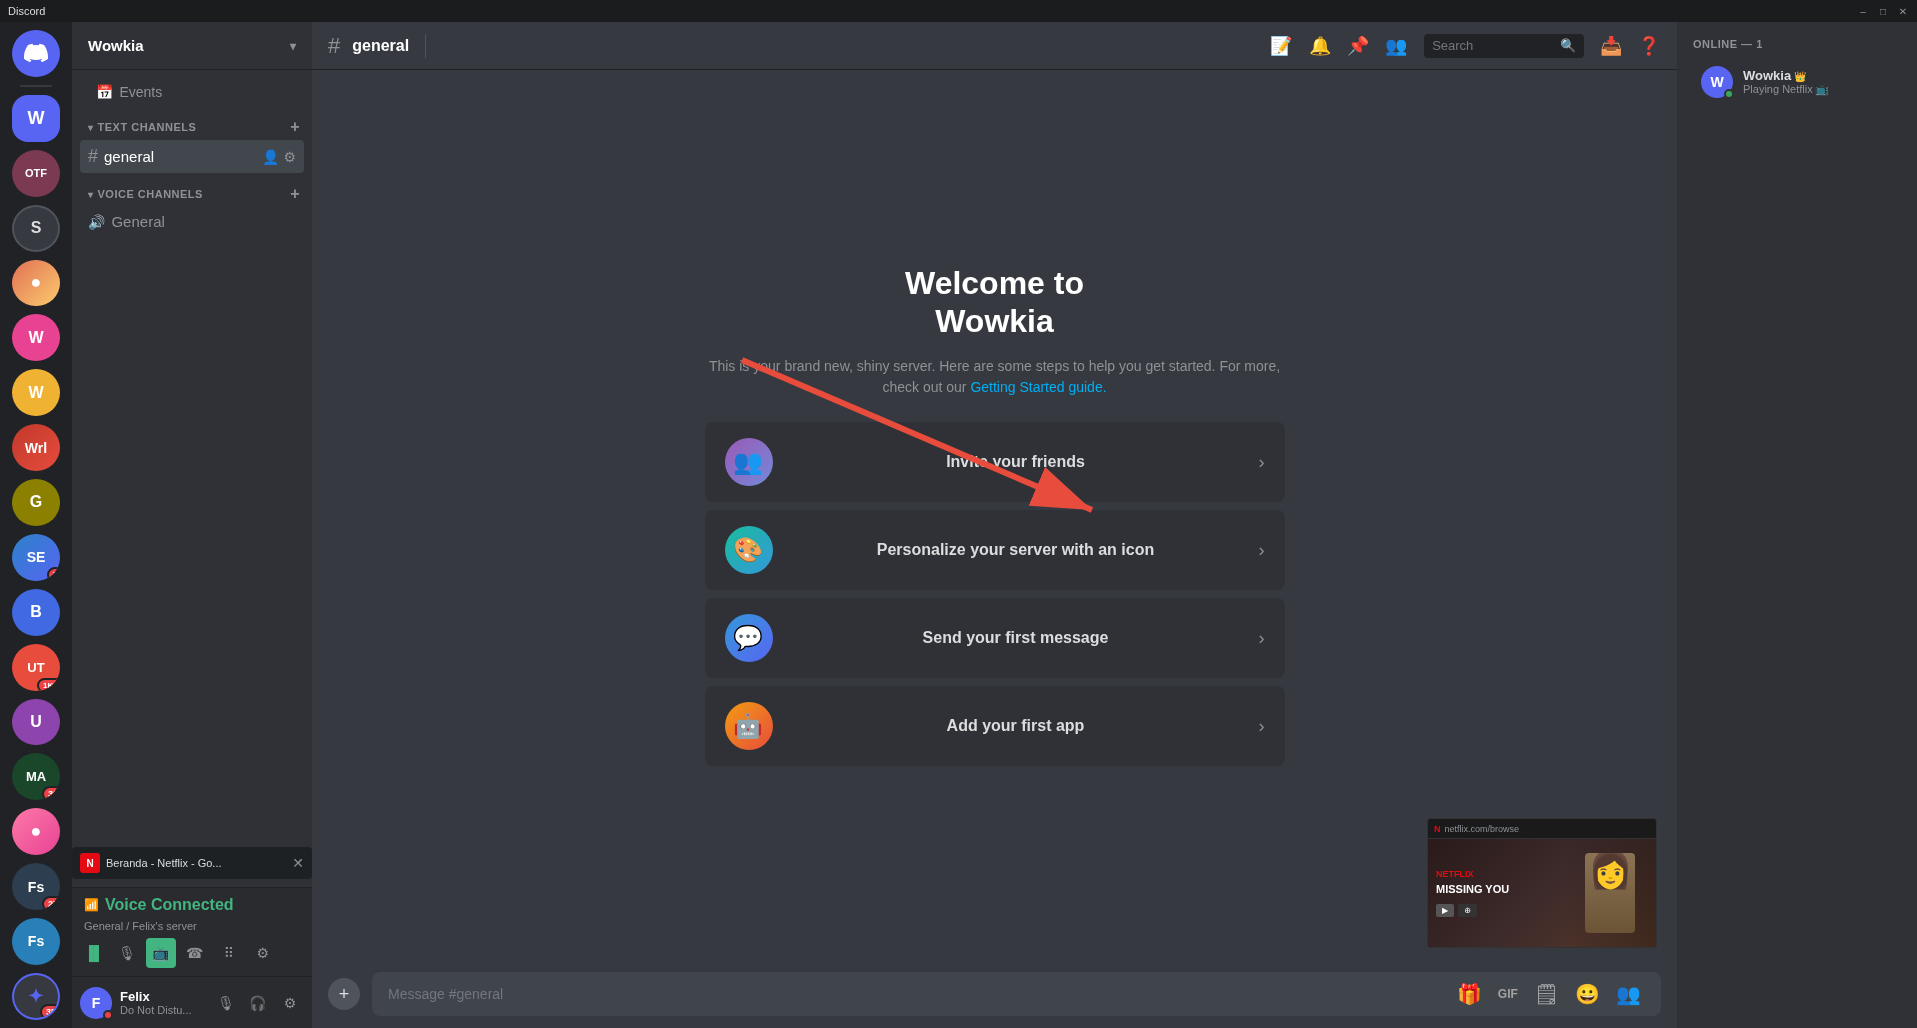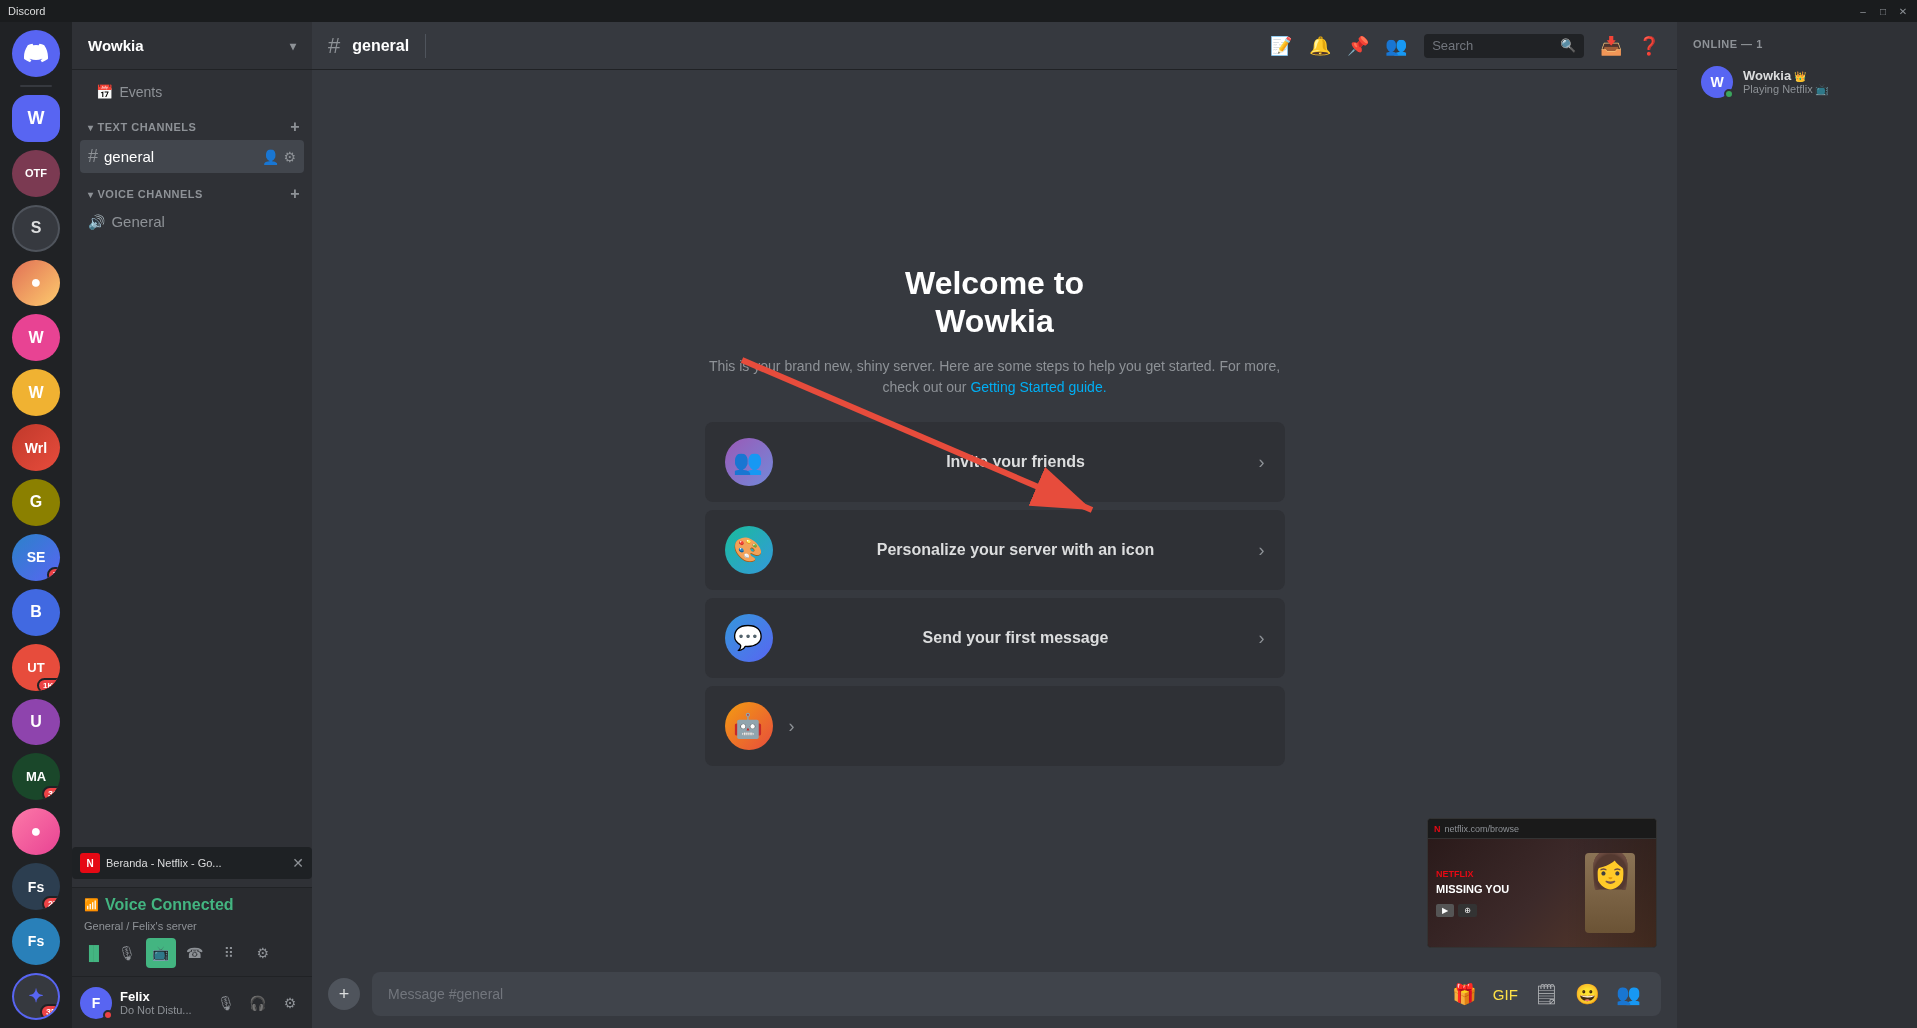--- a/index.html
+++ b/index.html
@@ -825,20 +825,23 @@
           <div class="action-item">
             <div class="action-icon blue">💬</div>
             <div class="action-text">
               <div class="action-label">Send your first message</div>
             </div>
             <span class="action-chevron">›</span>
           </div>
 
           <div class="action-item">
             <div class="action-icon yellow">🤖</div>
+            <div class="action-text">
+              <div class="action-label">Add your first app</div>
+            </div>
             <span class="action-chevron">›</span>
           </div>
         </div>
       </div>
 
       <svg class="arrow-overlay" style="position:absolute;top:0;left:0;width:100%;height:100%;pointer-events:none;">
         <defs>
           <marker id="arrowhead" markerWidth="10" markerHeight="7" refX="10" refY="3.5" orient="auto">
             <polygon points="0 0, 10 3.5, 0 7" fill="#e74c3c"></polygon>
           </marker>
@@ -847,21 +850,21 @@
       </svg>
 
     </div>
 
     <div class="message-bar">
       <div class="message-add-btn">+</div>
       <div class="message-input-wrapper">
         <input type="text" class="message-input" placeholder="Message #general" style="">
         <div class="message-icons">
           <span class="msg-icon-btn">🎁</span>
-          <span class="msg-icon-btn" style="font-size:15px;font-weight:normal;color:#fde047;">GIF</span>
+          <span class="msg-icon-btn" style="font-size:12px;font-weight:bold;color:#a3a3a3;">GIF</span>
           <span class="msg-icon-btn">🗒</span>
           <span class="msg-icon-btn">😀</span>
           <span class="msg-icon-btn">👥</span>
         </div>
       </div>
     </div>
   </div>
 
   <div class="right-sidebar">
     <div class="online-section-header">ONLINE — 1</div>

